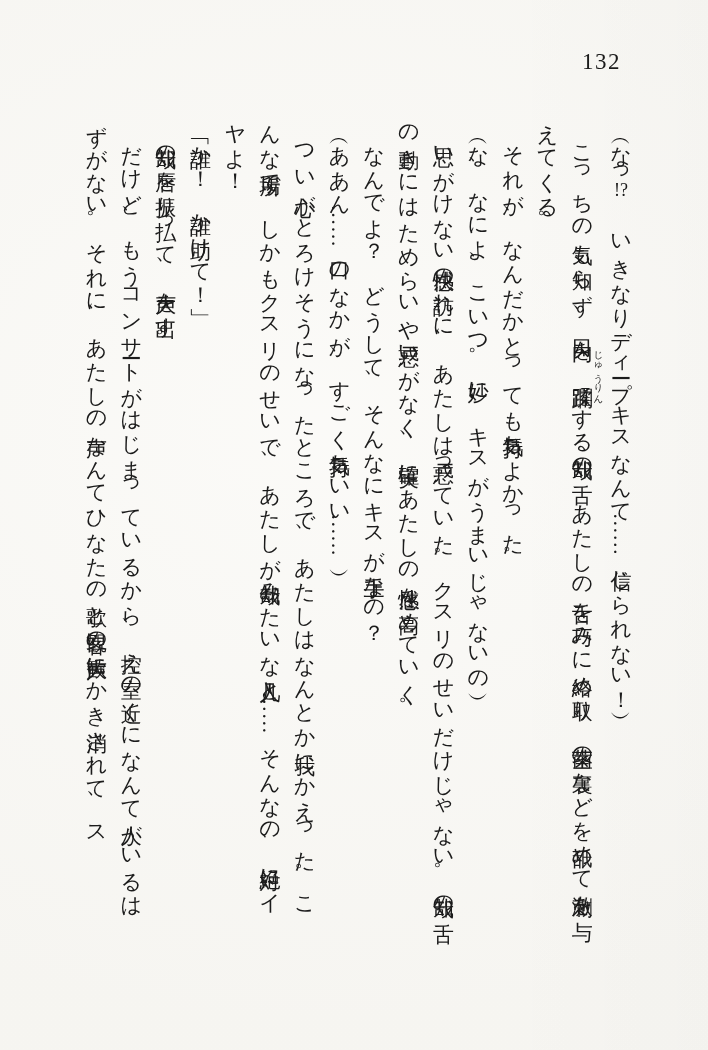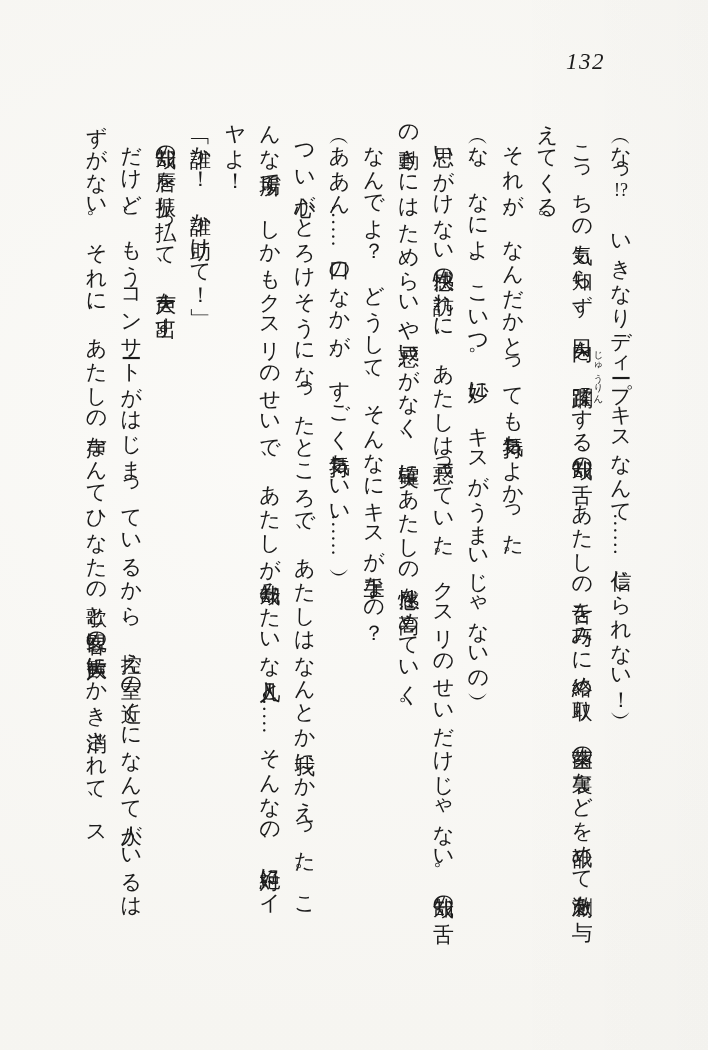--- a/index.html
+++ b/index.html
@@ -18,22 +18,21 @@
     height: 1050px;
     overflow: hidden;
     
     background:
       radial-gradient(ellipse 900px 700px at 45% 40%, rgba(255,255,255,0.35), rgba(0,0,0,0.012) 85%),
       linear-gradient(to left, rgba(0,0,0,0.01), rgba(0,0,0,0.0) 30%);
   }
   .page-number {
     position: absolute;
     top: 50px;
-    left: 566px;
-    font-style: italic;
+    left: 582px;
     font-size: 23px;
     letter-spacing: 1.5px;
     line-height: 1;
   }
   .text-block {
     position: absolute;
     top: 110px;
     right: 70px;
     height: 816px;
     writing-mode: vertical-rl;

